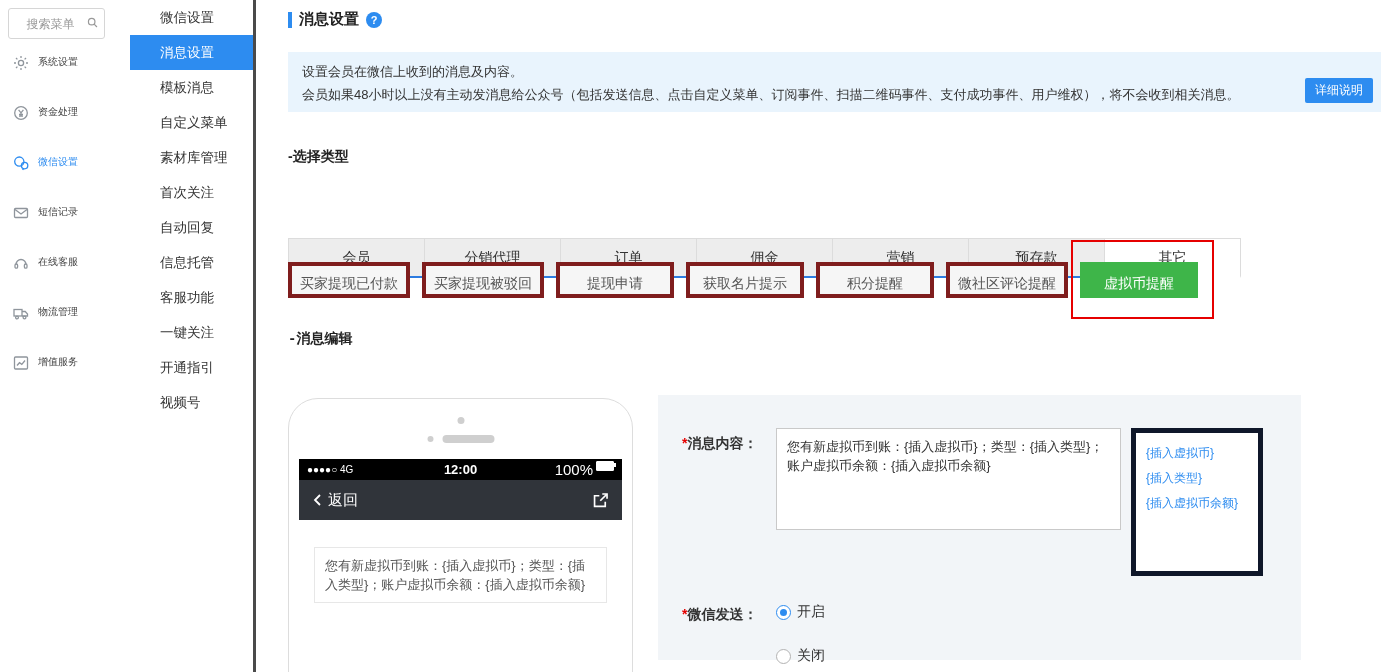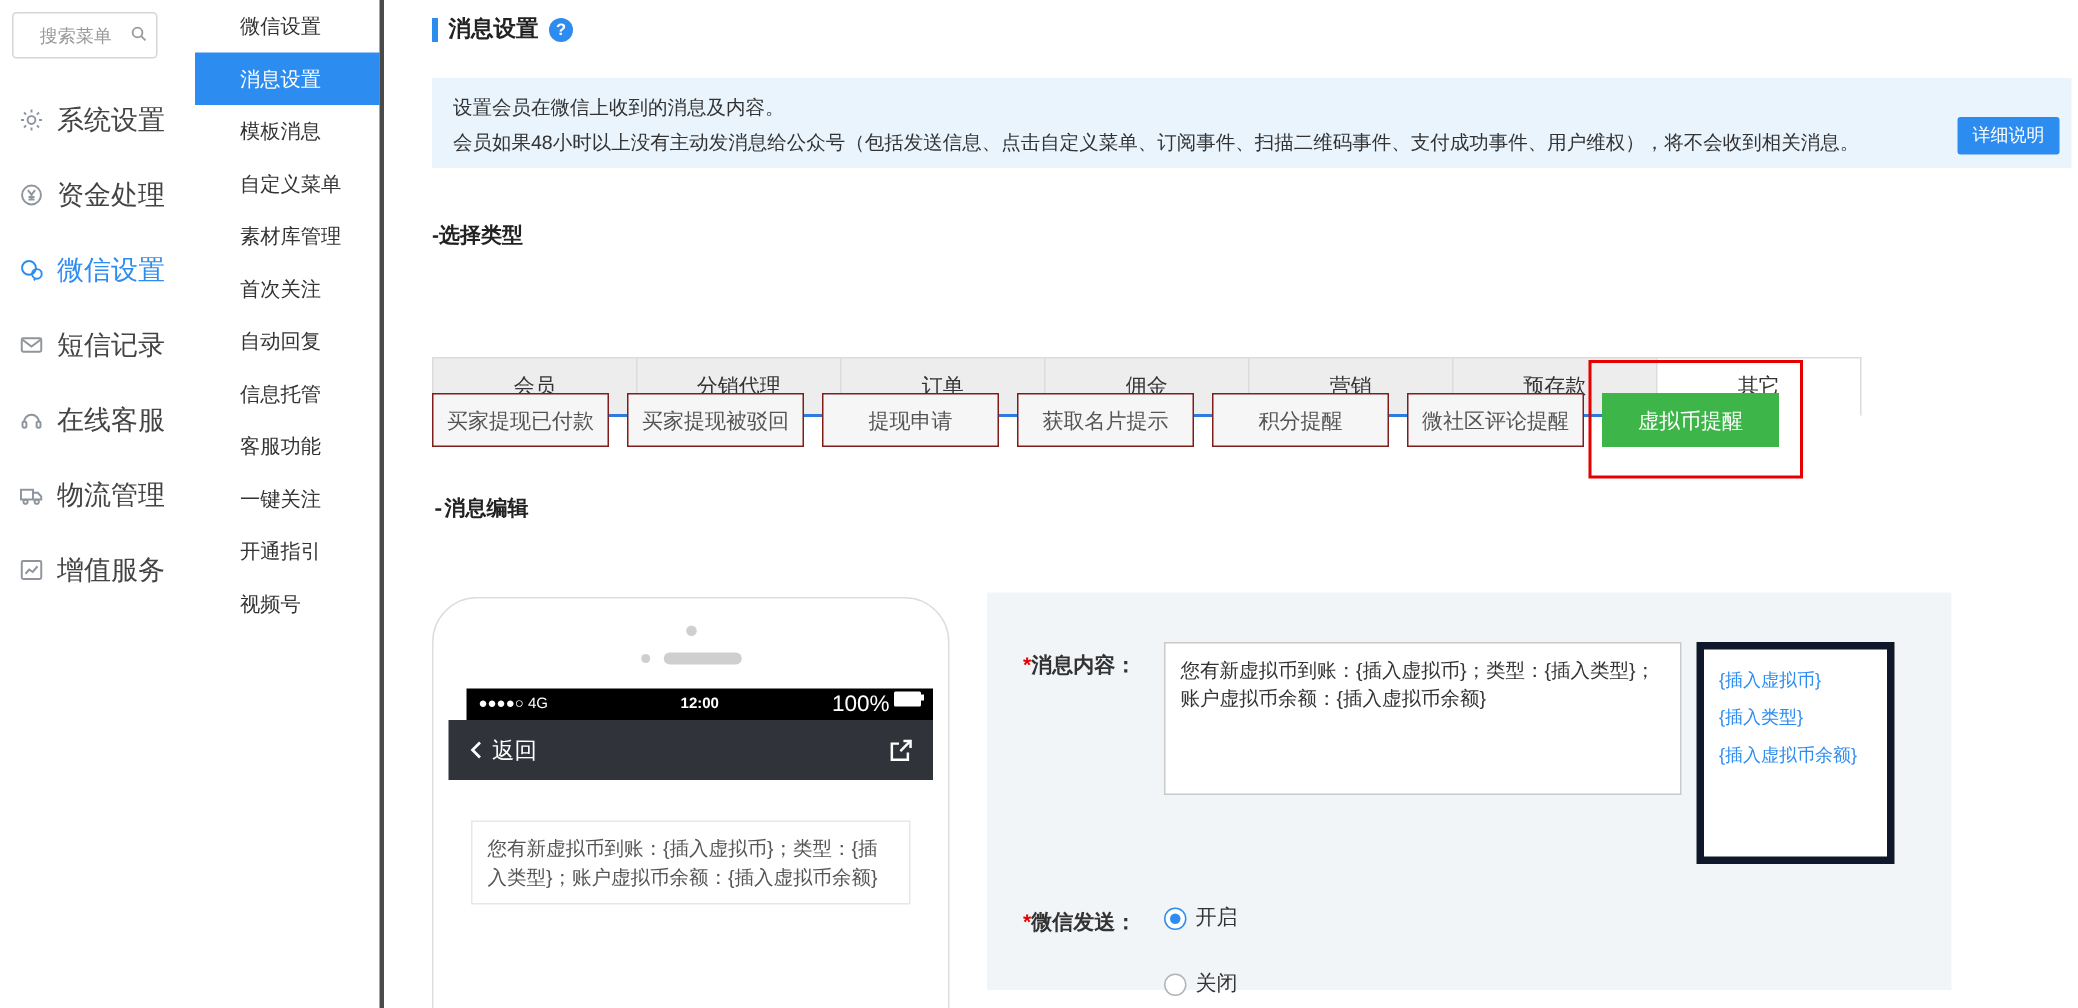--- a/index.html
+++ b/index.html
@@ -10,21 +10,21 @@
   }
   
   .sidebar1 { position:absolute; left:0; top:0; width:130px; height:672px; background:#fff; border-right:3px solid #0f766e; }
   .search-wrap { position:absolute; left:8px; top:8px; width:97px; height:31px; }
   .search-input { width:100%; height:100%; box-sizing:border-box; border:1px solid #d6d6d6; border-radius:3px;
     font-size:12px; color:#888; text-align:center; padding:0 18px 0 6px; outline:none; background:#fff;
     font-family:inherit; }
   .search-input::placeholder { color:#999; }
   .search-icn { position:absolute; right:6px; top:8px; color:#999; pointer-events:none; }
   .s1-list { position:absolute; top:55px; left:0; width:100%; }
-  .s1-item { height:50px; display:flex; align-items:center; padding-left:13px; gap:9px; font-size:18px; color:#444; cursor:pointer; }
+  .s1-item { height:50px; display:flex; align-items:flex-start; padding-left:13px; gap:9px; font-size:10px; color:#444; cursor:pointer; }
   .s1-item .icn { color:#8f959c; display:flex; }
   .s1-item.active { color:#2d8cf0; }
   .s1-item.active .icn { color:#2d8cf0; }
   
   .sidebar2 { position:absolute; left:130px; top:0; width:123px; height:672px; background:#fff; }
   .s2-item { height:35px; line-height:35px; padding-left:30px; font-size:13.5px; color:#333; cursor:pointer; }
   .s2-item.active { background:#2d8cf0; color:#fff; }
   .divider-dark { position:absolute; left:253px; top:0; width:3px; height:672px; background:#4a4a4a; }
   
   .main { position:absolute; left:256px; top:0; width:1129px; height:672px; background:#fff; }
@@ -42,37 +42,37 @@
   #msg-edit { top:330px;font-family:Liberation Mono, monospace; }
   
   .tabs { position:absolute; left:32px; top:190px; display:flex; }
   .tab { box-sizing:border-box; width:137px; height:40px; line-height:37px; text-align:center; font-size:14px;
     color:#333; background:#ededed; border:1px solid #dcdcdc; border-bottom:2px solid #2c7be0; margin-left:-1px; cursor:pointer;margin-top:48px; }
   .tab:first-child { margin-left:0; }
   .tab.active { background:#fff; border-bottom:2px solid #fff; }
   
   .subtypes { position:absolute; left:32px; top:262px; display:flex; gap:12px; }
   .subtype { box-sizing:border-box; min-width:118px; height:36px; line-height:34px; text-align:center; padding:0 8px;
-    background:#f6f6f6; border:1px solid #7f1d1d; font-size:14px; color:#555; cursor:pointer; }
+    background:#f6f6f6; border:4px solid #7f1d1d; font-size:14px; color:#555; cursor:pointer; }
   .subtype.active { background:#3eb549; border-color:#3eb549; color:#fff; }
   .subtype-wrap { position:relative; }
   .red-annotation { position:absolute; left:-9px; top:-22px; width:143px; height:79px;
     border:2px solid #e60000; box-sizing:border-box; pointer-events:none; }
   
   .phone { position:absolute; left:32px; top:398px; width:345px; height:340px; background:#fff;
     border:1px solid #ddd; border-radius:30px 30px 0 0; box-sizing:border-box; }
   .cam-dot { position:absolute; top:18px; left:50%; transform:translateX(-50%); width:7px; height:7px; border-radius:50%; background:#cfcfcf; }
   .speaker-row { position:absolute; top:36px; left:50%; transform:translateX(-50%); display:flex; align-items:center; gap:9px; }
   .speaker-dot { width:6px; height:6px; border-radius:50%; background:#cfcfcf; }
   .speaker-pill { width:52px; height:8px; border-radius:4px; background:#cfcfcf; }
   .screen { position:absolute; left:10px; right:10px; top:60px; bottom:0; background:#fff; }
   .statusbar { height:21px; background:#000; color:#fff; display:flex; align-items:center; justify-content:space-between;
     padding:0 8px; font-size:10px; }
-  .sb-time { font-size:10px; font-weight:bold; position:absolute; left:50%; transform:translateX(-50%); }
-  .statusbar { position:relative;margin-left:12px; }
+  .sb-time { font-size:13px; font-weight:bold; position:absolute; left:50%; transform:translateX(-50%); }
+  .statusbar { position:relative; }
   .battery-wrap { display:flex; align-items:flex-start; gap:3px; font-size:15px; }
   .battery { position:relative; width:16px; height:8px; border:1px solid #fff; border-radius:1px; background:#fff; }
   .battery::after { content:''; position:absolute; right:-3px; top:1px; width:2px; height:4px; background:#fff; }
   .navbar { height:40px; background:#30343a; color:#fff; display:flex; align-items:center; justify-content:space-between; padding:0 12px; }
   .back { display:flex; align-items:center; gap:3px; font-size:15px; color:#fff; }
   .msg-bubble { margin:27px 15px 0; border:1px solid #e7e7e7; background:#fff; padding:8px 10px;
     font-size:13px; line-height:19px; color:#555; }
   
   .form-panel { position:absolute; left:402px; top:395px; width:643px; height:265px; background:#f2f5f8; }
   .form-label { position:absolute; font-size:14px; font-weight:bold; color:#333; }

